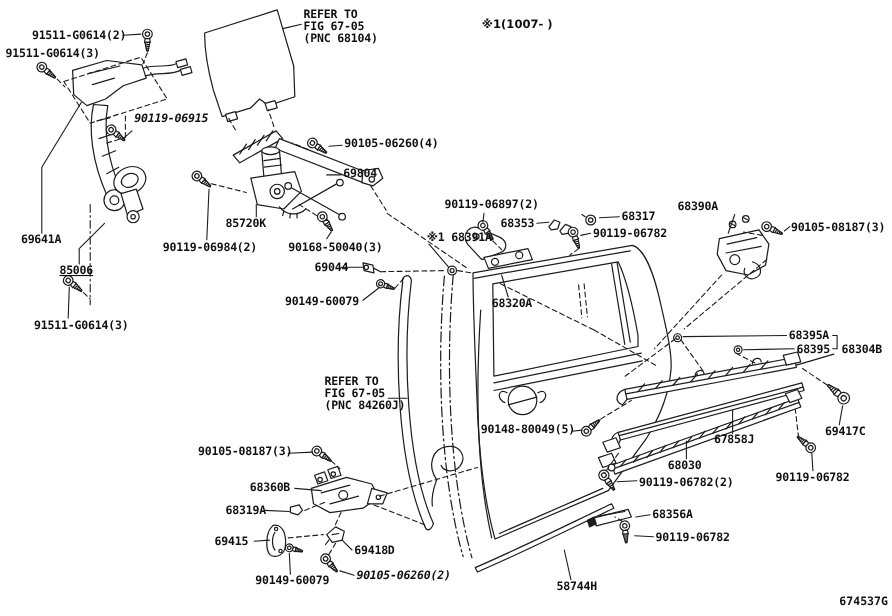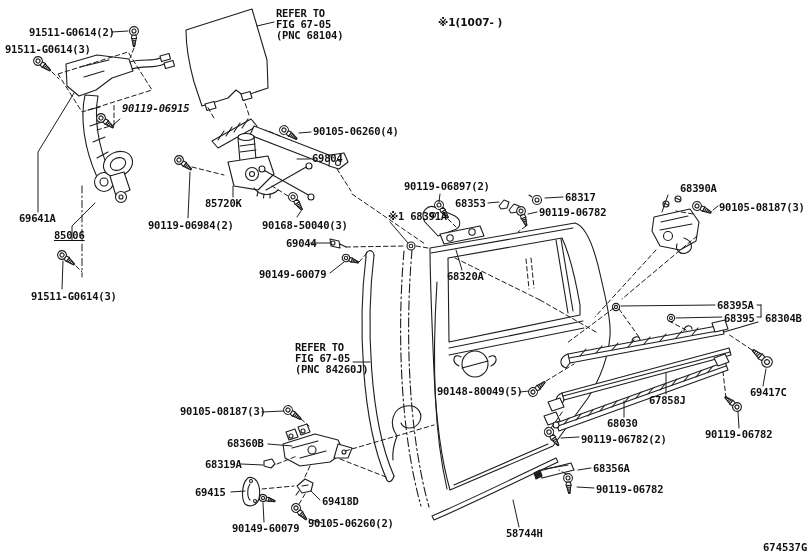--- a/index.html
+++ b/index.html
@@ -274,49 +274,49 @@
       <div class="part-label" style="left: 276px; top: 8px;">REFER TO
 FIG 67-05
 (PNC 68104)</div>
       <div class="part-label" style="left: 122px; top: 103px; font-style: italic;">90119-06915</div>
       <div class="part-label" style="left: 313px; top: 126px;">90105-06260(4)</div>
       <div class="part-label" style="left: 312px; top: 153px;">69804</div>
       <div class="part-label" style="left: 205px; top: 198px;">85720K</div>
       <div class="part-label" style="left: 148px; top: 220px;">90119-06984(2)</div>
       <div class="part-label" style="left: 262px; top: 220px;">90168-50040(3)</div>
       <div class="part-label" style="left: 19px; top: 213px;">69641A</div>
-      <div class="part-label" style="left: 54px; top: 230px; text-decoration: underline;">85006</div>
+      <div class="part-label" style="left: 54px; top: 241px; text-decoration: underline;">85006</div>
       <div class="part-label" style="left: 31px; top: 291px;">91511-G0614(3)</div>
       <div class="part-label" style="left: 286px; top: 238px;">69044</div>
       <div class="part-label" style="left: 356px; top: 211px; margin-left: 32px;">※1 68391A</div>
       <div class="part-label" style="left: 259px; top: 269px;">90149-60079</div>
       <div class="part-label" style="left: 404px; top: 181px;">90119-06897(2)</div>
       <div class="part-label" style="left: 455px; top: 198px;">68353</div>
       <div class="part-label" style="left: 565px; top: 192px;">68317</div>
       <div class="part-label" style="left: 539px; top: 207px;">90119-06782</div>
-      <div class="part-label" style="left: 680px; top: 183px;">68390A</div>
+      <div class="part-label" style="left: 616px; top: 183px;">68390A</div>
       <div class="part-label" style="left: 719px; top: 202px;">90105-08187(3)</div>
       <div class="part-label" style="left: 447px; top: 271px;">68320A</div>
       <div class="part-label" style="left: 717px; top: 300px;">68395A</div>
       <div class="part-label" style="left: 724px; top: 313px;">68395</div>
       <div class="part-label" style="left: 765px; top: 313px;">68304B</div>
       <div class="part-label" style="left: 295px; top: 342px;">REFER TO
 FIG 67-05
 (PNC 84260J)</div>
       <div class="part-label" style="left: 437px; top: 386px;">90148-80049(5)</div>
       <div class="part-label" style="left: 649px; top: 395px;">67858J</div>
       <div class="part-label" style="left: 607px; top: 418px;">68030</div>
       <div class="part-label" style="left: 750px; top: 387px;">69417C</div>
       <div class="part-label" style="left: 705px; top: 429px;">90119-06782</div>
       <div class="part-label" style="left: 180px; top: 406px;">90105-08187(3)</div>
       <div class="part-label" style="left: 227px; top: 438px;">68360B</div>
       <div class="part-label" style="left: 205px; top: 459px;">68319A</div>
       <div class="part-label" style="left: 195px; top: 487px;">69415</div>
       <div class="part-label" style="left: 322px; top: 496px;">69418D</div>
-      <div class="part-label" style="left: 308px; top: 518px;">90105-06260(2)</div>
+      <div class="part-label" style="left: 324px; top: 518px; font-style: italic;">90105-06260(2)</div>
       <div class="part-label" style="left: 232px; top: 523px;">90149-60079</div>
       <div class="part-label" style="left: 581px; top: 434px;">90119-06782(2)</div>
       <div class="part-label" style="left: 593px; top: 463px;">68356A</div>
       <div class="part-label" style="left: 596px; top: 484px;">90119-06782</div>
       <div class="part-label" style="left: 506px; top: 528px;">58744H</div>
     </div>
 
   <div class="fig-note">※1(1007-    )</div>
   <div class="fig-code">674537G</div>
 </div>

